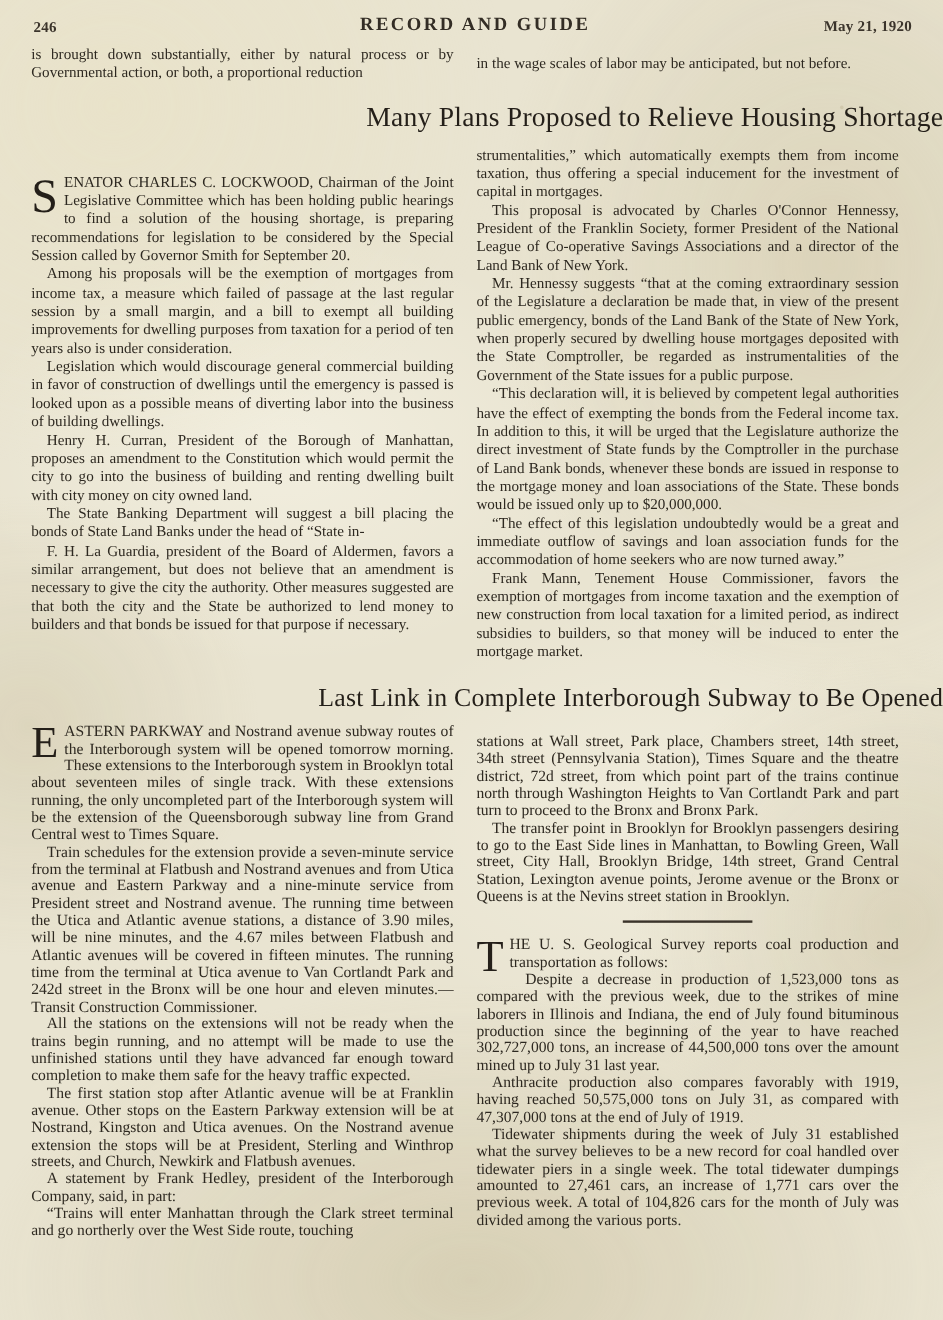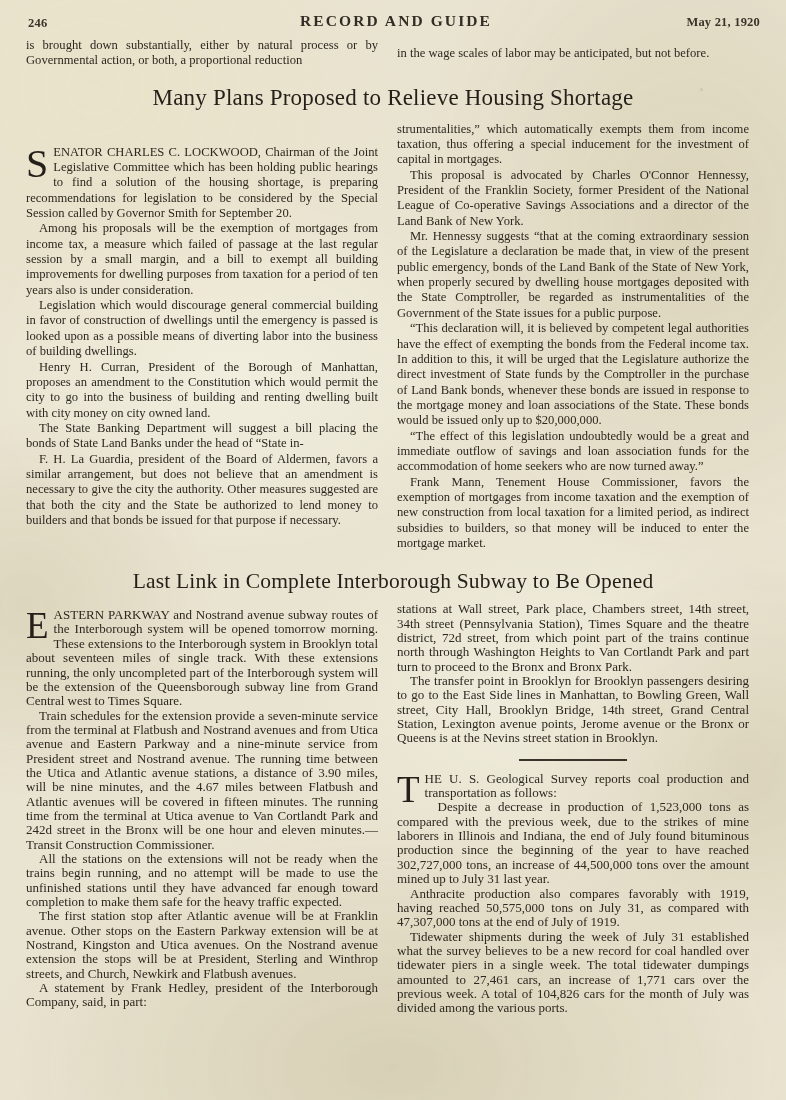--- a/index.html
+++ b/index.html
@@ -110,21 +110,21 @@
   p.body.cont { text-indent: 0; }
 
   p.body.small {
     font-size: 13px;
     line-height: 14.35px;
   }
 
   
   .headline {
     margin: 0;
-    text-align: center;
+    text-align: right;
     font-weight: normal;
     color: #241f19;
     letter-spacing: .2px;
   }
   .headline.h1 {
     font-size: 23px;
     line-height: 30px;
     padding: 14px 0 9px 0;
   }
   .headline.h2 {
@@ -221,20 +221,21 @@
   <div class="columns">
     <div class="col">
       <div class="dropcap-para">
         <span class="dropcap small">E</span>
         <p class="body small">ASTERN PARKWAY and Nostrand avenue subway routes of the Interborough system will be opened tomorrow morning. These extensions to the Interborough system in Brooklyn total about seventeen miles of single track. With these extensions running, the only uncompleted part of the Interborough system will be the extension of the Queensborough subway line from Grand Central west to Times Square.</p>
       </div>
       <p class="body small">Train schedules for the extension provide a seven-minute service from the terminal at Flatbush and Nostrand avenues and from Utica avenue and Eastern Parkway and a nine-minute service from President street and Nostrand avenue. The running time between the Utica and Atlantic avenue stations, a distance of 3.90 miles, will be nine minutes, and the 4.67 miles between Flatbush and Atlantic avenues will be covered in fifteen minutes. The running time from the terminal at Utica avenue to Van Cortlandt Park and 242d street in the Bronx will be one hour and eleven minutes.—Transit Construction Commissioner.</p>
       <p class="body small">All the stations on the extensions will not be ready when the trains begin running, and no attempt will be made to use the unfinished stations until they have advanced far enough toward completion to make them safe for the heavy traffic expected.</p>
       <p class="body small">The first station stop after Atlantic avenue will be at Franklin avenue. Other stops on the Eastern Parkway extension will be at Nostrand, Kingston and Utica avenues. On the Nostrand avenue extension the stops will be at President, Sterling and Winthrop streets, and Church, Newkirk and Flatbush avenues.</p>
       <p class="body small">A statement by Frank Hedley, president of the Interborough Company, said, in part:</p>
+      <p class="body small">“Trains will enter Manhattan through the Clark street terminal and go northerly over the West Side route, touching</p>
     </div>
     <div class="col">
       <p class="body small cont">stations at Wall street, Park place, Chambers street, 14th street, 34th street (Pennsylvania Station), Times Square and the theatre district, 72d street, from which point part of the trains continue north through Washington Heights to Van Cortlandt Park and part turn to proceed to the Bronx and Bronx Park.</p>
       <p class="body small">The transfer point in Brooklyn for Brooklyn passengers desiring to go to the East Side lines in Manhattan, to Bowling Green, Wall street, City Hall, Brooklyn Bridge, 14th street, Grand Central Station, Lexington avenue points, Jerome avenue or the Bronx or Queens is at the Nevins street station in Brooklyn.</p>
 
       <div class="section-rule"></div>
 
       <div class="dropcap-para">
         <span class="dropcap small">T</span>
         <p class="body small">HE U. S. Geological Survey reports coal production and transportation as follows:</p>

